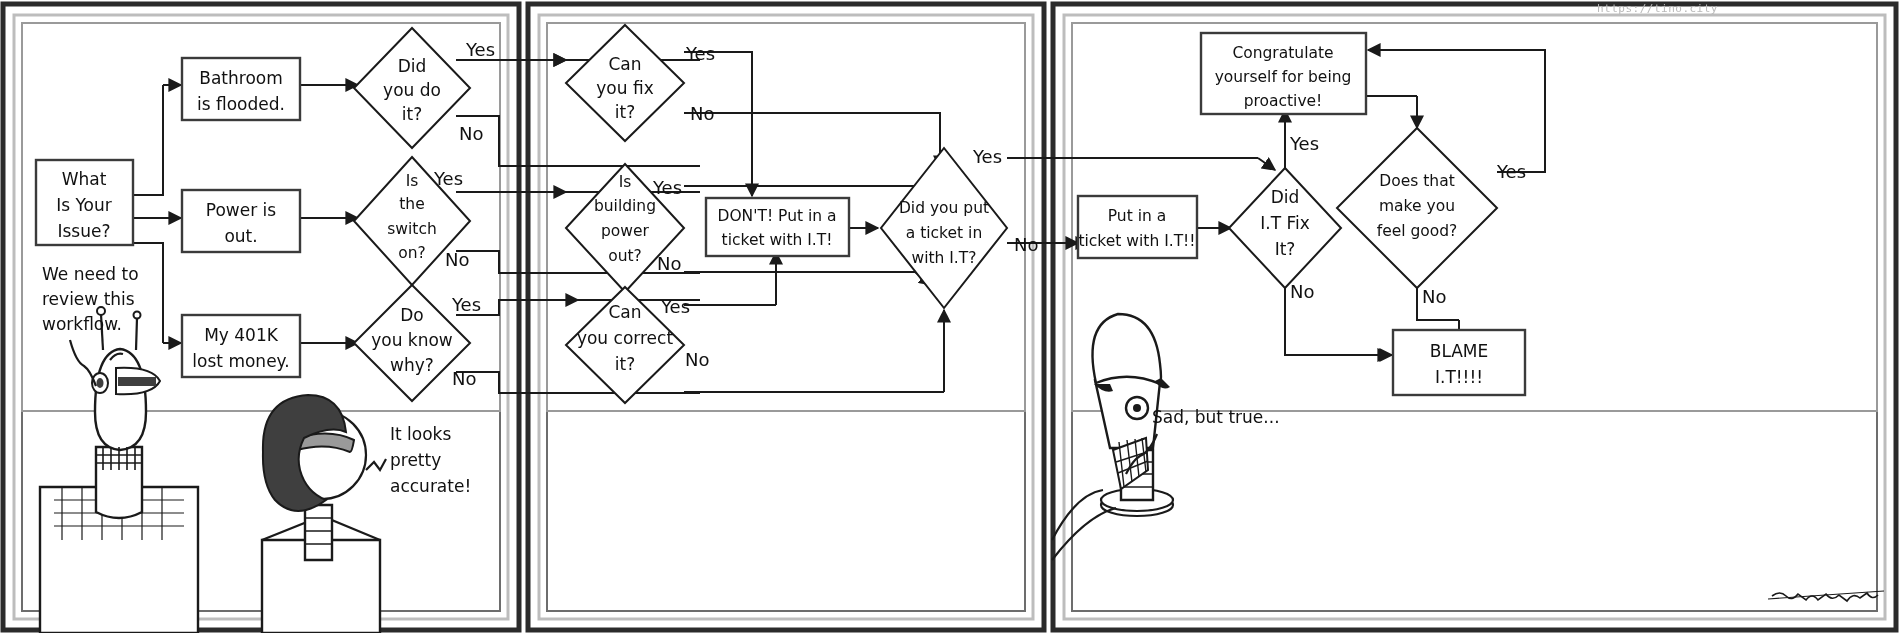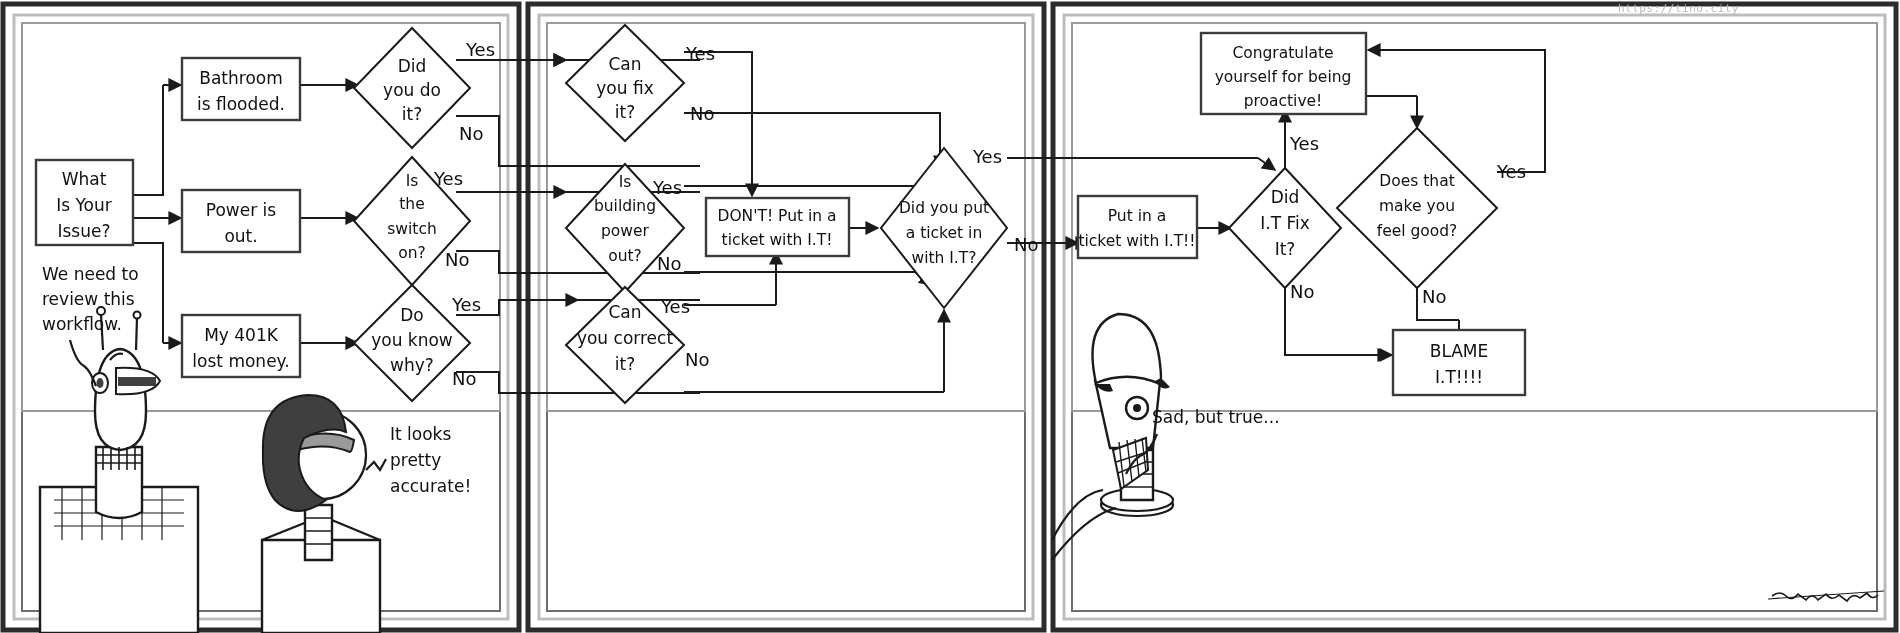--- a/index.html
+++ b/index.html
@@ -1,17 +1,17 @@
 <!DOCTYPE html>
 <html><head>
 <meta charset="utf-8">
 <style>
   html,body{margin:0;padding:0;background:#fff;}
   body{width:1900px;height:633px;overflow:hidden;font-family:"DejaVu Sans",sans-serif;}
-  #stage{position:relative;width:1724px;height:633px;background:#ffffff;padding-left:21px;}
+  #stage{position:relative;width:1724px;height:633px;background:#ffffff;}
   .comic-svg{position:absolute;left:0;top:0;}
   .watermark{
     position:absolute; right:6px; top:2px; font-size:11px; color:#b9b9b9;
     font-family:"DejaVu Sans Mono",monospace; letter-spacing:.5px; z-index:40;
     pointer-events:none;
   }
   text{font-family:"DejaVu Sans",sans-serif;}
 </style>
 </head>
 <body>

